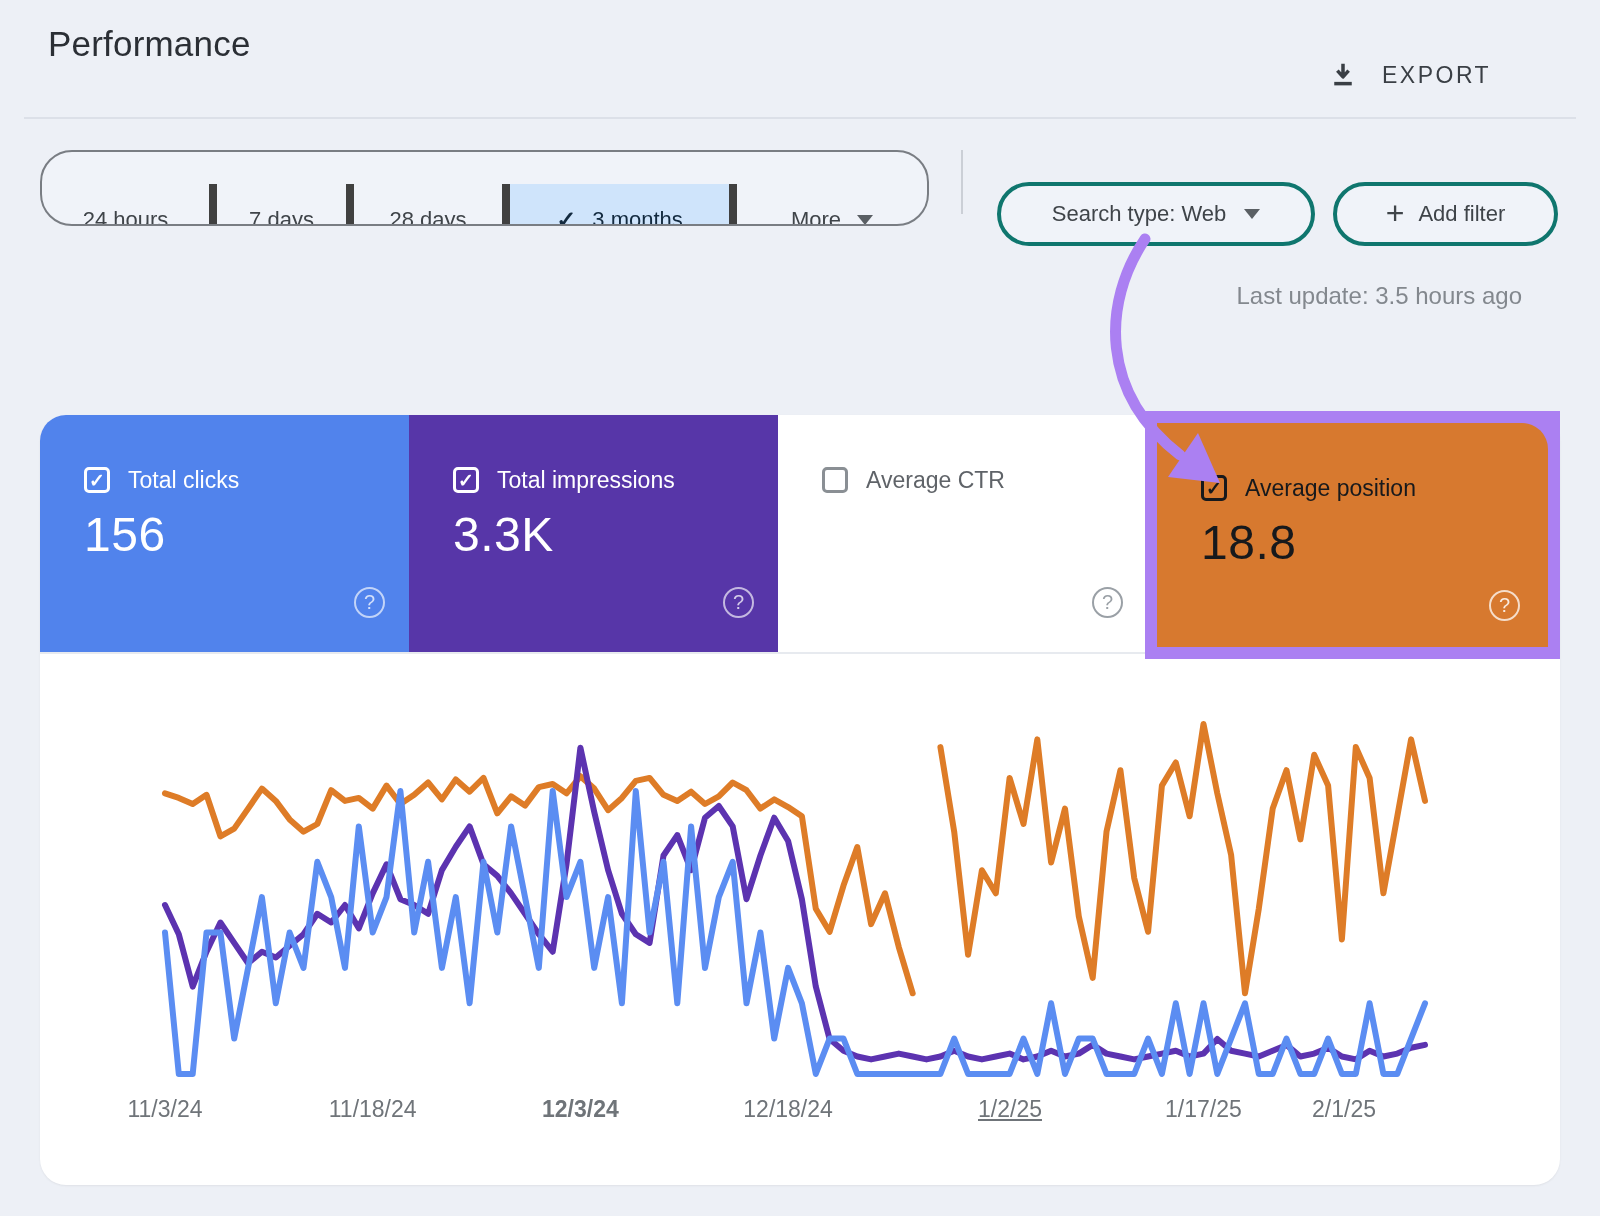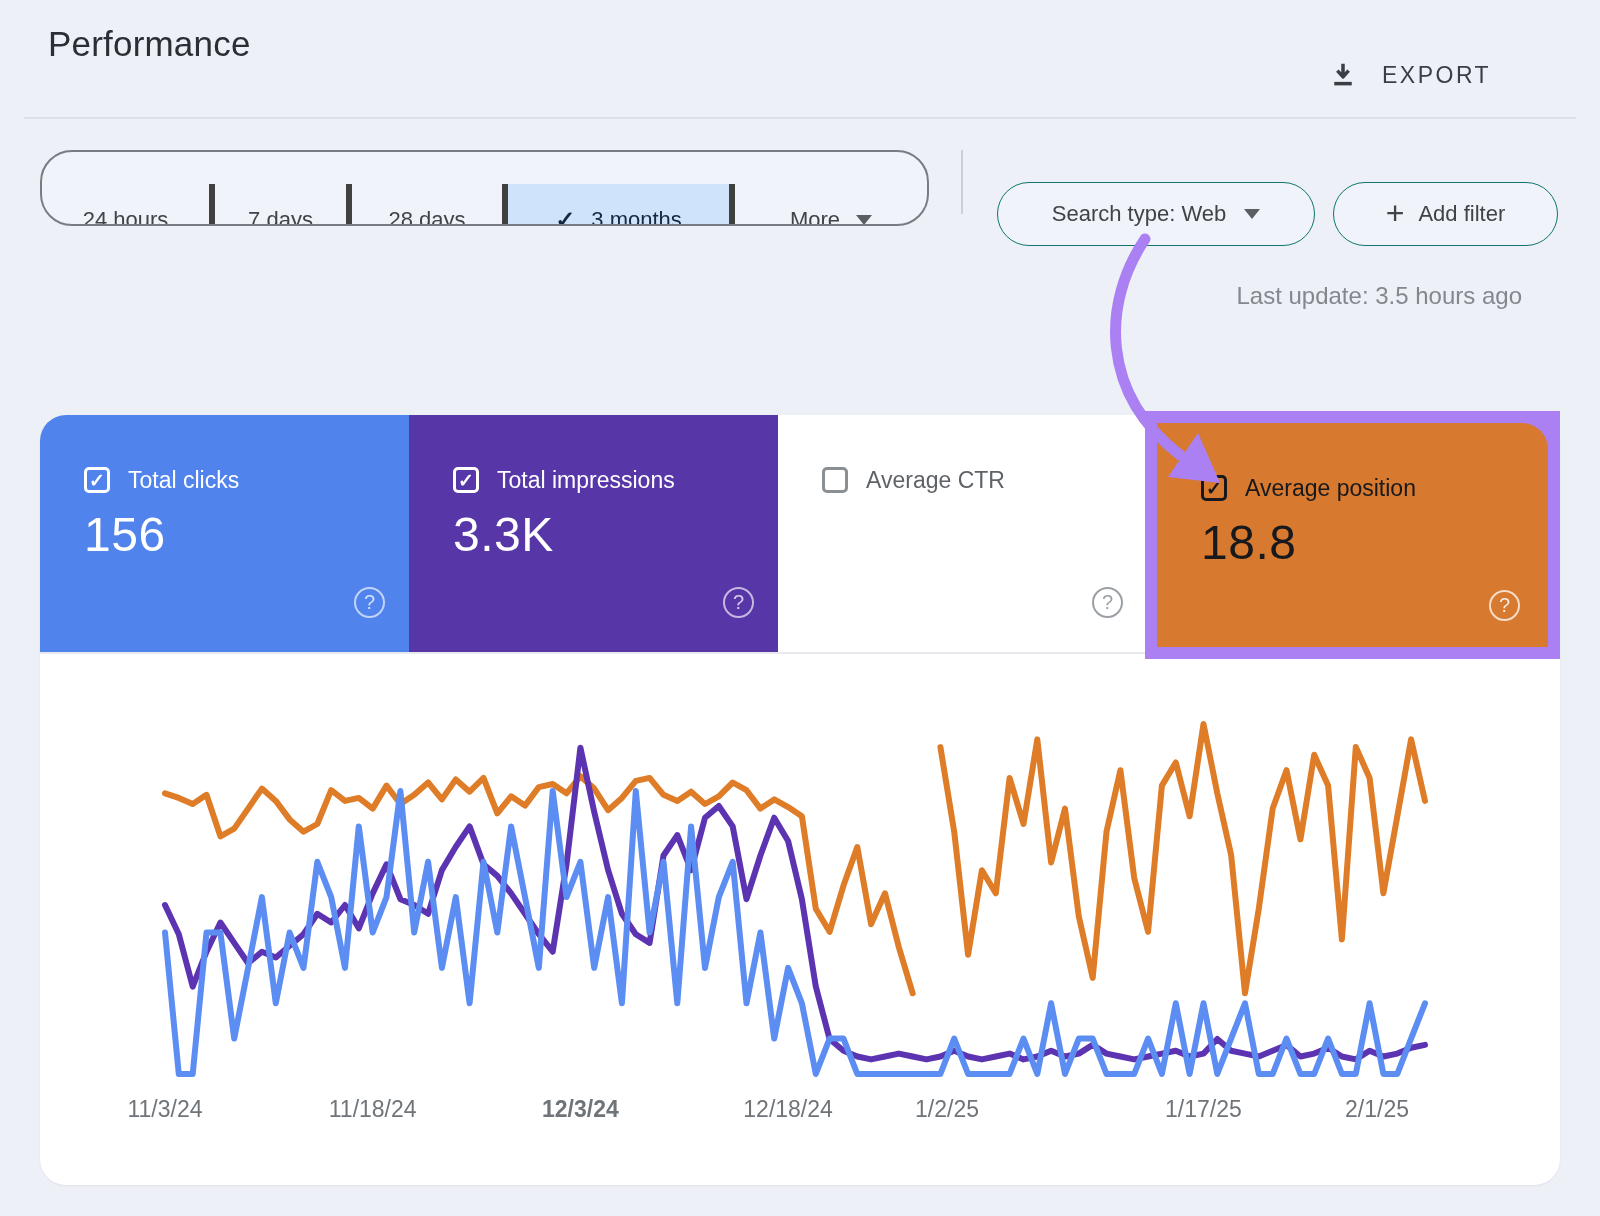--- a/index.html
+++ b/index.html
@@ -15,28 +15,28 @@
   .title { position:absolute; left:48px; top:24px; font-size:35px; font-weight:500; color:#2b2f35; margin:0; letter-spacing:0.2px; }
   .export { position:absolute; left:1328px; top:28px; display:flex; align-items:center; gap:24px;
             font-size:23px; font-weight:500; letter-spacing:2.5px; color:#3a3f45; }
   .export svg { display:block; }
   .top-divider { position:absolute; left:24px; right:24px; top:117px; height:2px; background:#dce0e8; }
 
   
   .chip-group { position:absolute; left:40px; top:150px; height:76px; display:flex;
                 border:2px solid #797d83; border-radius:32px; overflow:hidden; background:#f0f3f9; }
   .chip { display:flex; align-items:center; justify-content:center; gap:16px;
-          font-size:22px; color:#3f4449; border-left:6px solid #404040; height:100%; }
+          font-size:22px; color:#3f4449; border-left:8px solid #404040; height:100%; }
   .chip:first-child { border-left:none; }
   .chip.selected { background:#cfe4fb; color:#132a3f; }
   .chip-check { font-size:24px; font-weight:700; color:#132a3f; }
   .caret { width:0; height:0; border-left:8px solid transparent; border-right:8px solid transparent;
            border-top:10px solid #5a5f64; display:inline-block; }
   .vsep { position:absolute; left:961px; top:150px; width:2px; height:64px; background:#cbcfd6; }
-  .pill { position:absolute; top:150px; height:64px; border:1px solid #0f766e; border-radius:32px;
+  .pill { position:absolute; top:150px; height:64px; border:4px solid #0f766e; border-radius:32px;
           background:#f0f3f9; display:flex; align-items:center; justify-content:center; gap:18px;
           font-size:22px; color:#3f4449; }
   .pill.search-type { left:997px; width:318px; }
   .pill.add-filter { left:1333px; width:225px; gap:14px; }
   .plus { font-size:32px; font-weight:400; line-height:1; margin-top:-3px; color:#3f4449; }
 
   
   .last-update { position:absolute; left:1148px; top:282px; width:374px; text-align:right;
                  font-size:24px; color:#83888e; }
   .arrow-svg { position:absolute; left:1080px; top:225px; z-index:6; }
@@ -165,17 +165,17 @@
     <svg id="chart-svg" width="1520" height="531" viewBox="0 0 1520 531">
         <polyline points="125.0,139.3 138.8,143.9 152.7,150.0 166.5,140.8 180.4,182.3 194.2,174.6 208.1,154.6 221.9,134.6 235.8,146.9 249.6,165.4 263.5,177.7 277.3,170.0 291.2,136.2 305.0,146.9 318.8,143.9 332.7,154.6 346.5,131.6 360.4,150.0 374.2,140.8 388.1,128.5 401.9,145.4 415.8,125.4 429.6,137.7 443.5,123.9 457.3,159.3 471.1,142.3 485.0,151.6 498.8,133.1 512.7,130.0 526.5,139.3 540.4,122.3 554.2,134.6 568.1,156.2 581.9,143.9 595.8,126.9 609.6,123.9 623.5,140.8 637.3,146.9 651.1,137.7 665.0,150.0 678.8,142.3 692.7,128.5 706.5,136.2 720.4,154.6 734.2,145.4 748.1,153.1 761.9,162.3 775.8,254.7 789.6,277.8 803.5,231.6 817.3,193.1 831.1,270.1 845.0,239.3 858.8,293.1 872.7,339.3" fill="none" stroke="#de7c27" stroke-width="6" stroke-linejoin="round" stroke-linecap="round"></polyline>
         <polyline points="900.4,93.1 914.2,177.7 928.1,300.8 941.9,216.2 955.8,239.3 969.6,123.9 983.5,170.0 997.3,85.4 1011.1,208.5 1025.0,154.6 1038.8,262.4 1052.7,323.9 1066.5,177.7 1080.4,116.2 1094.2,223.9 1108.1,277.8 1121.9,131.6 1135.8,108.5 1149.6,162.3 1163.5,70.0 1177.3,139.3 1191.1,200.8 1205.0,339.3 1218.8,254.7 1232.7,154.6 1246.5,116.2 1260.4,185.4 1274.2,100.8 1288.1,131.6 1301.9,285.4 1315.8,93.1 1329.6,123.9 1343.4,239.3 1357.3,162.3 1371.1,85.4 1385.0,146.9" fill="none" stroke="#de7c27" stroke-width="6" stroke-linejoin="round" stroke-linecap="round"></polyline>
         <polyline points="125.0,251.0 138.8,280.2 152.7,332.6 166.5,297.7 180.4,268.5 194.2,288.9 208.1,309.3 221.9,297.7 235.8,303.5 249.6,291.8 263.5,280.2 277.3,259.8 291.2,268.5 305.0,251.0 318.8,274.3 332.7,239.4 346.5,210.3 360.4,245.2 374.2,251.0 388.1,259.8 401.9,216.1 415.8,192.8 429.6,172.4 443.5,210.3 457.3,221.9 471.1,239.4 485.0,259.8 498.8,280.2 512.7,297.7 526.5,210.3 540.4,93.7 554.2,157.8 568.1,216.1 581.9,259.8 595.8,280.2 609.6,288.9 623.5,201.5 637.3,181.1 651.1,216.1 665.0,163.7 678.8,152.0 692.7,172.4 706.5,245.2 720.4,201.5 734.2,163.7 748.1,187.0 761.9,245.2 775.8,332.6 789.6,385.0 803.5,396.7 817.3,402.5 831.1,405.4 845.0,402.5 858.8,399.6 872.7,402.5 886.5,405.4 900.4,402.5 914.2,396.7 928.1,402.5 941.9,405.4 955.8,402.5 969.6,399.6 983.5,405.4 997.3,402.5 1011.1,396.7 1025.0,402.5 1038.8,399.6 1052.7,390.9 1066.5,399.6 1080.4,402.5 1094.2,405.4 1108.1,402.5 1121.9,399.6 1135.8,396.7 1149.6,402.5 1163.5,399.6 1177.3,385.0 1191.1,396.7 1205.0,399.6 1218.8,402.5 1232.7,396.7 1246.5,390.9 1260.4,402.5 1274.2,399.6 1288.1,393.8 1301.9,402.5 1315.8,405.4 1329.6,396.7 1343.4,402.5 1357.3,399.6 1371.1,393.8 1385.0,390.9" fill="none" stroke="#5c33b0" stroke-width="6" stroke-linejoin="round" stroke-linecap="round"></polyline>
         <polyline points="125.0,278.5 138.8,420.0 152.7,420.0 166.5,278.5 180.4,278.5 194.2,384.6 208.1,313.9 221.9,243.1 235.8,349.3 249.6,278.5 263.5,313.9 277.3,207.8 291.2,243.1 305.0,313.9 318.8,172.4 332.7,278.5 346.5,243.1 360.4,137.0 374.2,278.5 388.1,207.8 401.9,313.9 415.8,243.1 429.6,349.3 443.5,207.8 457.3,278.5 471.1,172.4 485.0,243.1 498.8,313.9 512.7,137.0 526.5,243.1 540.4,207.8 554.2,313.9 568.1,243.1 581.9,349.3 595.8,137.0 609.6,278.5 623.5,207.8 637.3,349.3 651.1,172.4 665.0,313.9 678.8,243.1 692.7,207.8 706.5,349.3 720.4,278.5 734.2,384.6 748.1,313.9 761.9,349.3 775.8,420.0 789.6,384.6 803.5,384.6 817.3,420.0 831.1,420.0 845.0,420.0 858.8,420.0 872.7,420.0 886.5,420.0 900.4,420.0 914.2,384.6 928.1,420.0 941.9,420.0 955.8,420.0 969.6,420.0 983.5,384.6 997.3,420.0 1011.1,349.3 1025.0,420.0 1038.8,384.6 1052.7,384.6 1066.5,420.0 1080.4,420.0 1094.2,420.0 1108.1,384.6 1121.9,420.0 1135.8,349.3 1149.6,420.0 1163.5,349.3 1177.3,420.0 1191.1,384.6 1205.0,349.3 1218.8,420.0 1232.7,420.0 1246.5,384.6 1260.4,420.0 1274.2,420.0 1288.1,384.6 1301.9,420.0 1315.8,420.0 1329.6,349.3 1343.4,420.0 1357.3,420.0 1371.1,384.6 1385.0,349.3" fill="none" stroke="#5b8df2" stroke-width="6" stroke-linejoin="round" stroke-linecap="round"></polyline>
       </svg>
   <span class="tick" style="left: 125px;">11/3/24</span>
       <span class="tick" style="left: 332.69px;">11/18/24</span>
       <span class="tick" style="left: 540.38px; font-weight: bold;">12/3/24</span>
       <span class="tick" style="left: 748.07px;">12/18/24</span>
-      <span class="tick" style="left: 907px;">1/2/25</span>
+      <span class="tick" style="left: 970px; text-decoration: underline;">1/2/25</span>
       <span class="tick" style="left: 1163.45px;">1/17/25</span>
-      <span class="tick" style="left: 1337px;">2/1/25</span>
+      <span class="tick" style="left: 1304px;">2/1/25</span>
     </div>
 </div>
 
 </body></html>

